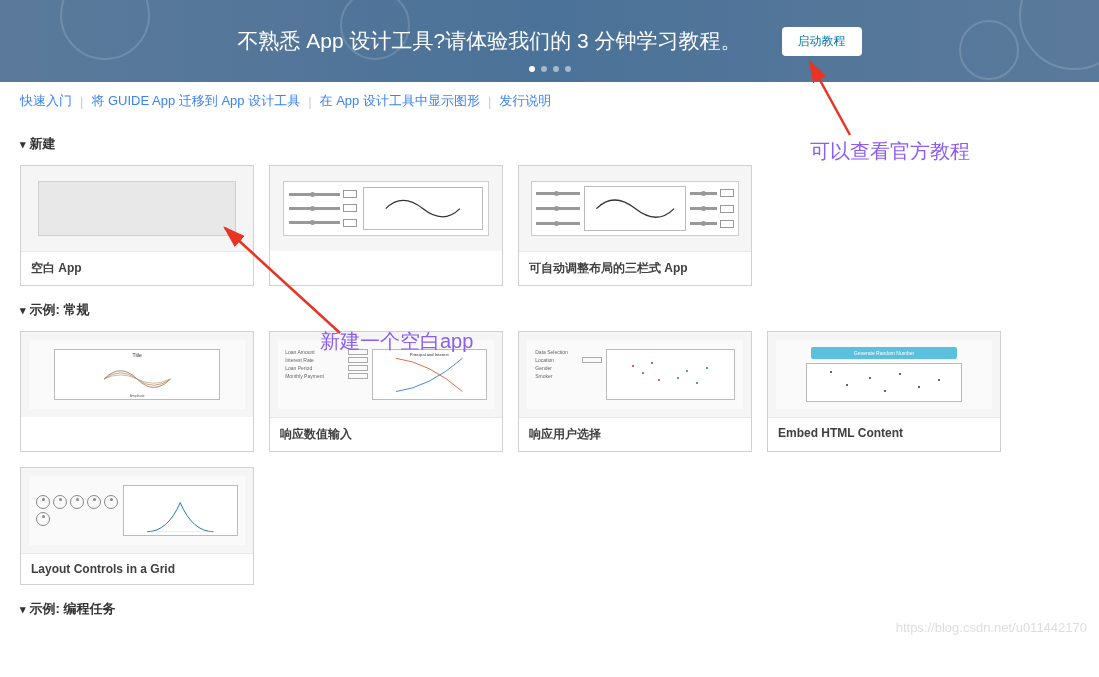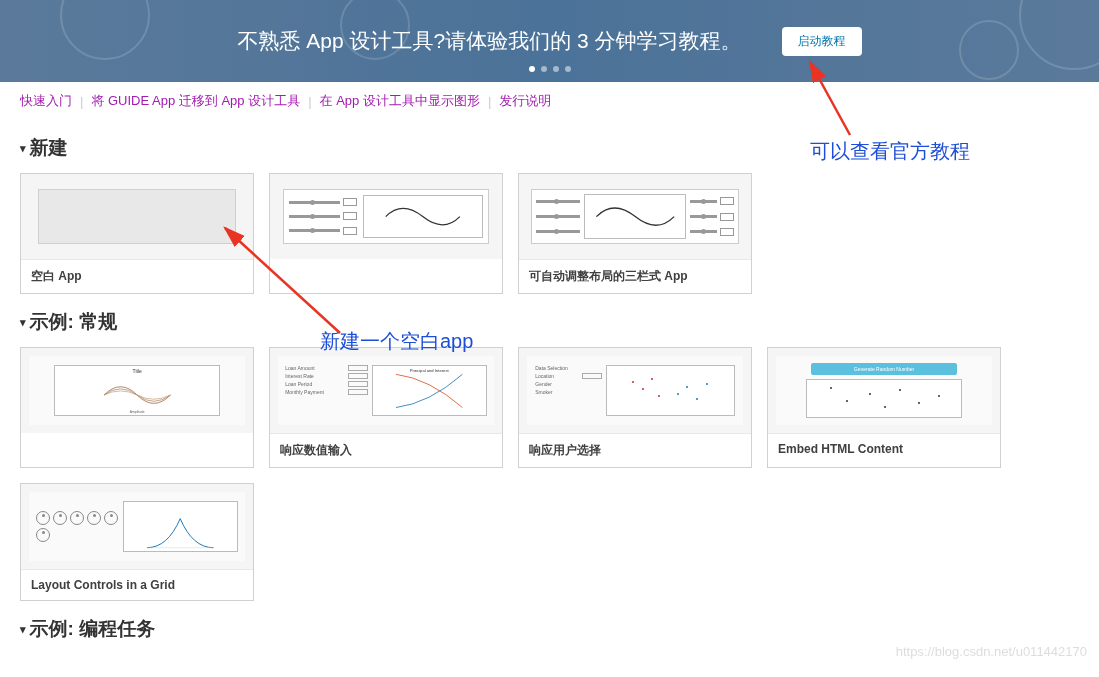--- a/index.html
+++ b/index.html
@@ -6,24 +6,24 @@
   body { font-family: "Microsoft YaHei", Arial, sans-serif; font-size: 13px; color: #333; background: #fff; width: 1099px; }
   .banner { height: 82px; background: linear-gradient(90deg, #5b7a9b, #4b7298, #5b7a9b); position: relative; display: flex; align-items: center; justify-content: center; color: #fff; overflow: hidden; }
   .banner-bg { position: absolute; inset: 0; opacity: 0.15; }
   .banner-circle { position: absolute; border: 2px solid #fff; border-radius: 50%; }
   .banner-text { font-size: 21px; margin-right: 40px; position: relative; z-index: 1; }
   .banner-btn { background: #fff; color: #0076a8; border: none; border-radius: 4px; padding: 6px 16px; font-size: 12px; cursor: pointer; position: relative; z-index: 1; }
   .banner-dots { position: absolute; bottom: 10px; left: 50%; transform: translateX(-50%); display: flex; gap: 6px; z-index: 1; }
   .banner-dot { width: 6px; height: 6px; border-radius: 50%; background: rgba(255,255,255,0.5); }
   .banner-dot.active { background: #fff; }
   .nav-links { padding: 10px 20px; display: flex; gap: 8px; align-items: center; font-size: 13px; }
-  .nav-links a { color: #a21caf; text-decoration: none; cursor: pointer; }
+  .nav-links a { color: #3b82f6; text-decoration: none; cursor: pointer; }
   .nav-links .sep { color: #ccc; }
   .content { padding: 0 20px 20px 20px; }
-  .section-header { padding: 15px 0 12px 0; font-size: 19px; font-weight: bold; display: flex; align-items: center; cursor: pointer; }
+  .section-header { padding: 15px 0 12px 0; font-size: 13px; font-weight: bold; display: flex; align-items: center; cursor: pointer; }
   .section-header::before { content: "▾"; margin-right: 4px; font-size: 11px; }
   .card-row { display: flex; gap: 15px; flex-wrap: wrap; }
   .card { border: 1px solid #d0d0d0; background: #fff; width: 234px; cursor: pointer; }
   .card-preview { height: 85px; background: #f5f5f5; position: relative; display: flex; align-items: center; justify-content: center; padding: 8px; overflow: hidden; }
   .card-label { padding: 8px 10px; font-size: 12px; font-weight: bold; color: #404040; border-top: 1px solid #e8e8e8; }
   
   .blank-box { width: 92%; height: 80%; background: #e8e8e8; border: 1px solid #d0d0d0; }
   
   .two-col { display: flex; gap: 6px; width: 95%; height: 80%; border: 1px solid #ccc; padding: 5px; background: #fff; }
   .two-col .ctrl-col { width: 35%; display: flex; flex-direction: column; justify-content: space-around; }
@@ -43,21 +43,21 @@
   .mini-row { display:flex; gap:2px; align-items:center;}
   .mini-lbl { font-size:5px; color:#666; flex:1;}
   .mini-inp { width:20px; height:6px; border:1px solid #aaa;}
   
   .scatter-dot{position:absolute;width:2px;height:2px;border-radius:50%;}
   
   .knobs { display:flex; flex-wrap:wrap; gap:3px; width:40%; align-content:center;}
   .knob{width:14px;height:14px;border-radius:50%;border:1px solid #888;position:relative;}
   .knob::after{content:"";position:absolute;width:3px;height:3px;background:#888;border-radius:50%;top:2px;left:5px;}
   
-  .annotation { position: absolute; color: #1d4ed8; font-size: 20px; font-weight: normal; pointer-events: none; z-index: 10; }
+  .annotation { position: absolute; color: #8b5cf6; font-size: 20px; font-weight: normal; pointer-events: none; z-index: 10; }
   .arrow-svg { position: absolute; pointer-events: none; z-index: 9; }
   .watermark { position: absolute; right: 12px; bottom: 15px; color: #ddd; font-size: 13px; font-family: Arial; }
 </style>
 </head>
 <body>
 
 <div class="banner">
   <div class="banner-bg">
     <div class="banner-circle" style="width:90px;height:90px;top:-30px;left:60px;"></div>
     <div class="banner-circle" style="width:70px;height:70px;top:-10px;left:340px;"></div>

